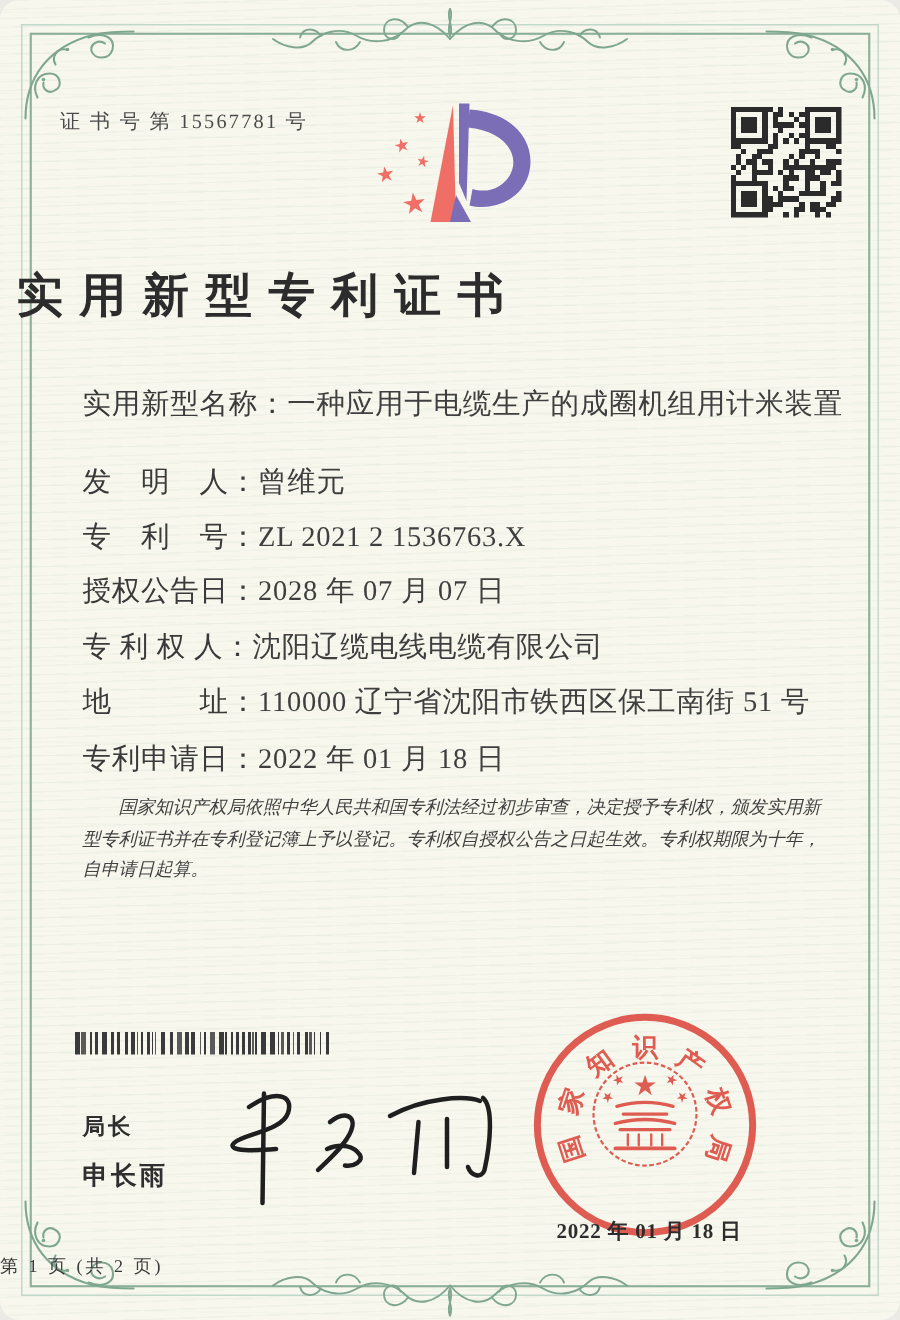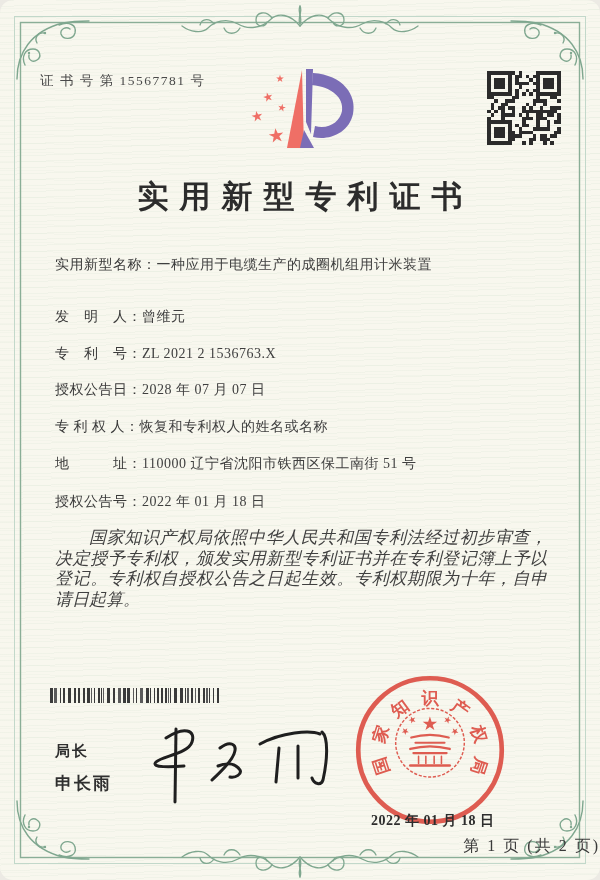--- a/index.html
+++ b/index.html
@@ -10,36 +10,36 @@
     background:
       repeating-linear-gradient(178deg, rgba(150,190,160,.08) 0 1px, rgba(0,0,0,0) 1px 6px),
       repeating-linear-gradient(181deg, rgba(150,190,160,.05) 0 1px, rgba(0,0,0,0) 1px 9px),
       #f8f7ee;
     border-radius: 13px;
   }
   .frame{position:absolute;inset:0;pointer-events:none}
   .cert-no{position:absolute;left:40px;top:72px;font-size:13.5px;letter-spacing:1.5px;color:#4a4a4a}
   .logo{position:absolute;left:240px;top:64px}
   .qr{position:absolute;left:487px;top:71px;width:74px;height:74px}
-  .title{position:absolute;left:0;top:176px;width:100%;text-align:center;
+  .title{position:absolute;left:0;top:176px;width:100%;
     font-size:31px;font-weight:bold;letter-spacing:11px;text-indent:11px;color:#2c2c2c}
-  .row{position:absolute;left:55px;width:500px;font-size:14px;letter-spacing:.5px;color:#3f3f3f;white-space:nowrap}
+  .row{position:absolute;left:55px;width:500px;font-size:19px;letter-spacing:.5px;color:#3f3f3f;white-space:nowrap}
   .row .lbl{color:#3a3a3a}
   .pair2{position:absolute;left:277px;top:0}
-  .paras{position:absolute;left:55px;top:528px;width:492px;font-size:17px;line-height:20.5px;
+  .paras{position:absolute;left:55px;top:528px;width:492px;font-size:12px;line-height:20.5px;
     text-align:justify;font-style:italic;color:#404040}
   .paras p{text-indent:2em;margin-bottom:2px}
   .barcode{position:absolute;left:50px;top:688px}
   .director-title{position:absolute;left:55px;top:742px;font-size:15px;font-weight:700;color:#2f2f2f;letter-spacing:2px}
   .director-name{position:absolute;left:55px;top:772px;font-size:17px;font-weight:600;color:#2f2f2f;letter-spacing:2px}
   .signature{position:absolute;left:132px;top:722px;z-index:3}
   .seal{position:absolute;left:352px;top:672px;z-index:4;opacity:.93}
   .seal-date{position:absolute;left:371px;top:812px;z-index:5;font-size:14px;font-weight:700;
     letter-spacing:.5px;color:#2d2d2d}
-  .footer{position:absolute;left:0;top:836px;width:100%;text-align:right;font-size:16px;
+  .footer{position:absolute;left:0;top:836px;width:100%;text-align:left;font-size:12px;
     letter-spacing:2px;color:#3a3a3a}
 </style>
 </head>
 <body>
 
 <div class="cert">
 
   <svg class="frame" width="600" height="880" viewBox="0 0 600 880">
     <defs>
       <g id="corner" stroke="#7fa78f" fill="none" stroke-width="1.4" stroke-linecap="round">
@@ -327,27 +327,27 @@
   <div class="row" style="top:308px">
     <span class="lbl">发　明　人：</span><span class="val">曾维元</span>
   </div>
   <div class="row" style="top:345px">
     <span class="lbl">专　利　号：</span><span class="val">ZL 2021 2 1536763.X</span>
   </div>
   <div class="row" style="top:381px">
     <span class="lbl">授权公告日：</span><span class="val">2028 年 07 月 07 日</span>
   </div>
   <div class="row" style="top:418px">
-    <span class="lbl">专 利 权 人：</span><span class="val">恢复和专利权人的姓名或名称</span>
+    <span class="lbl">专 利 权 人：</span><span class="val">沈阳辽缆电线电缆有限公司</span>
   </div>
   <div class="row" style="top:455px">
     <span class="lbl">地　　　址：</span><span class="val">110000 辽宁省沈阳市铁西区保工南街 51 号</span>
   </div>
   <div class="row" style="top:493px">
-    <span class="lbl">授权公告号：</span><span class="val">2022 年 01 月 18 日</span>
+    <span class="lbl">专利申请日：</span><span class="val">2022 年 01 月 18 日</span>
   </div>
 
   <div class="paras">
     <p>国家知识产权局依照中华人民共和国专利法经过初步审查，决定授予专利权，颁发实用新型专利证书并在专利登记簿上予以登记。专利权自授权公告之日起生效。专利权期限为十年，自申请日起算。</p>
   </div>
 
   <svg class="barcode" id="bc" width="172" height="15" viewBox="0 0 172 15" shape-rendering="crispEdges">
       <rect x="0" y="0" width="3" height="15" fill="#3a3a3a"></rect>
       <rect x="4" y="0" width="3" height="15" fill="#5a5a5a"></rect>
       <rect x="10" y="0" width="1" height="15" fill="#3a3a3a"></rect>

